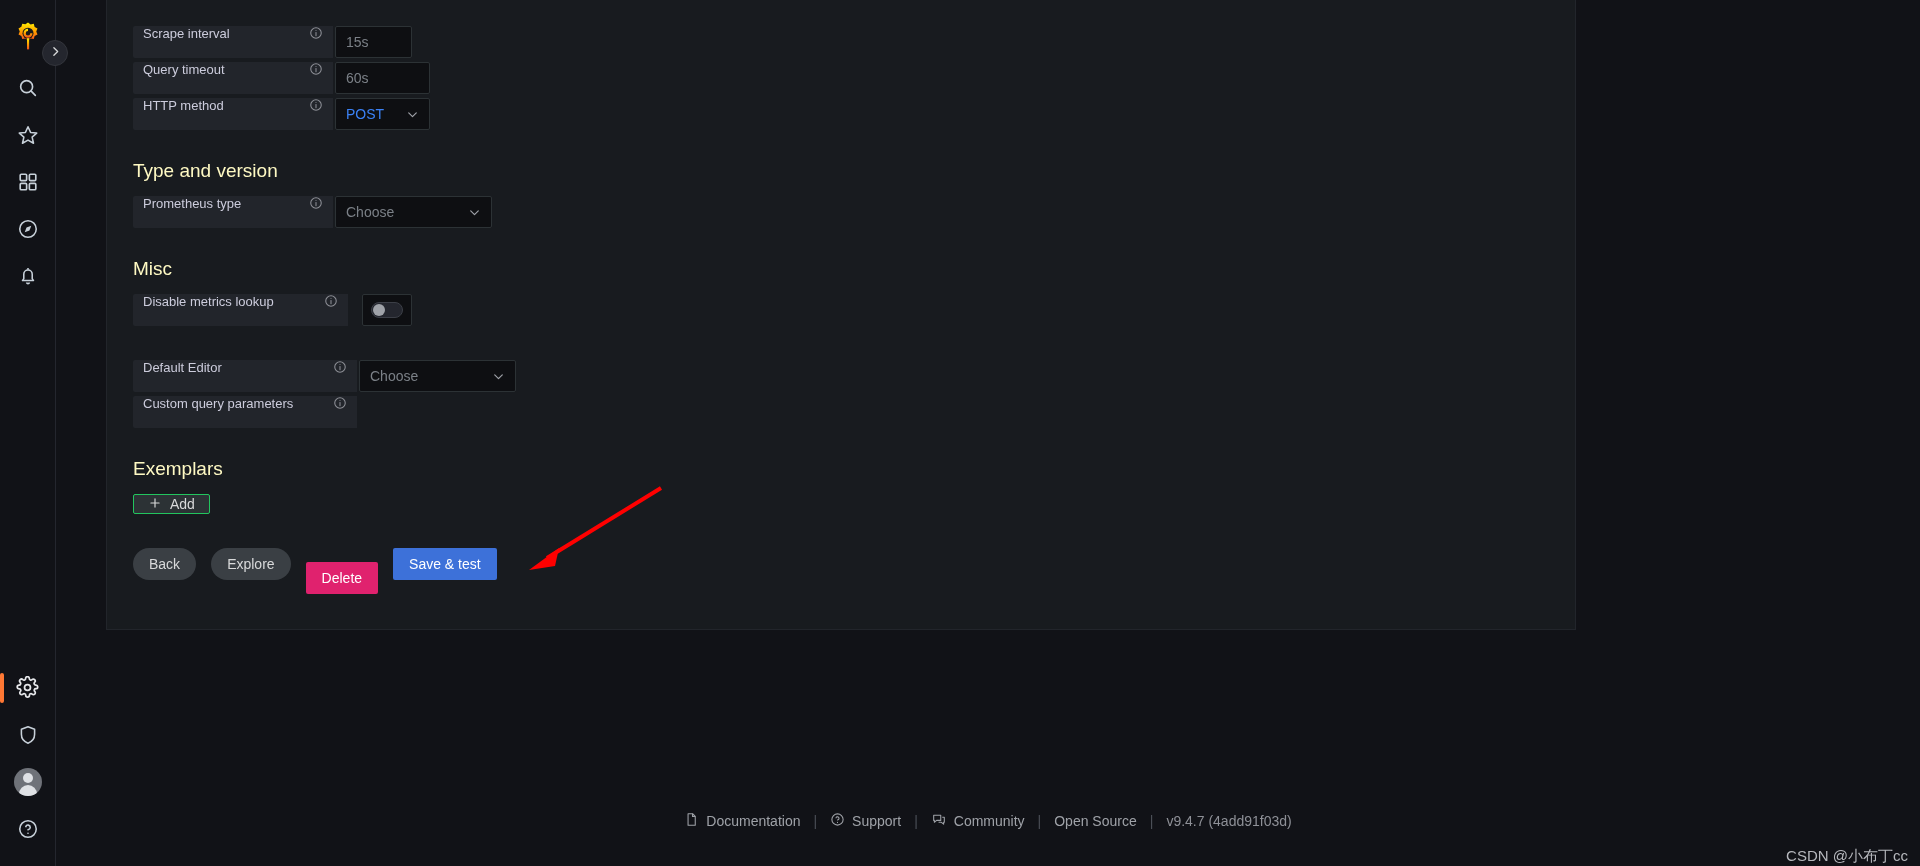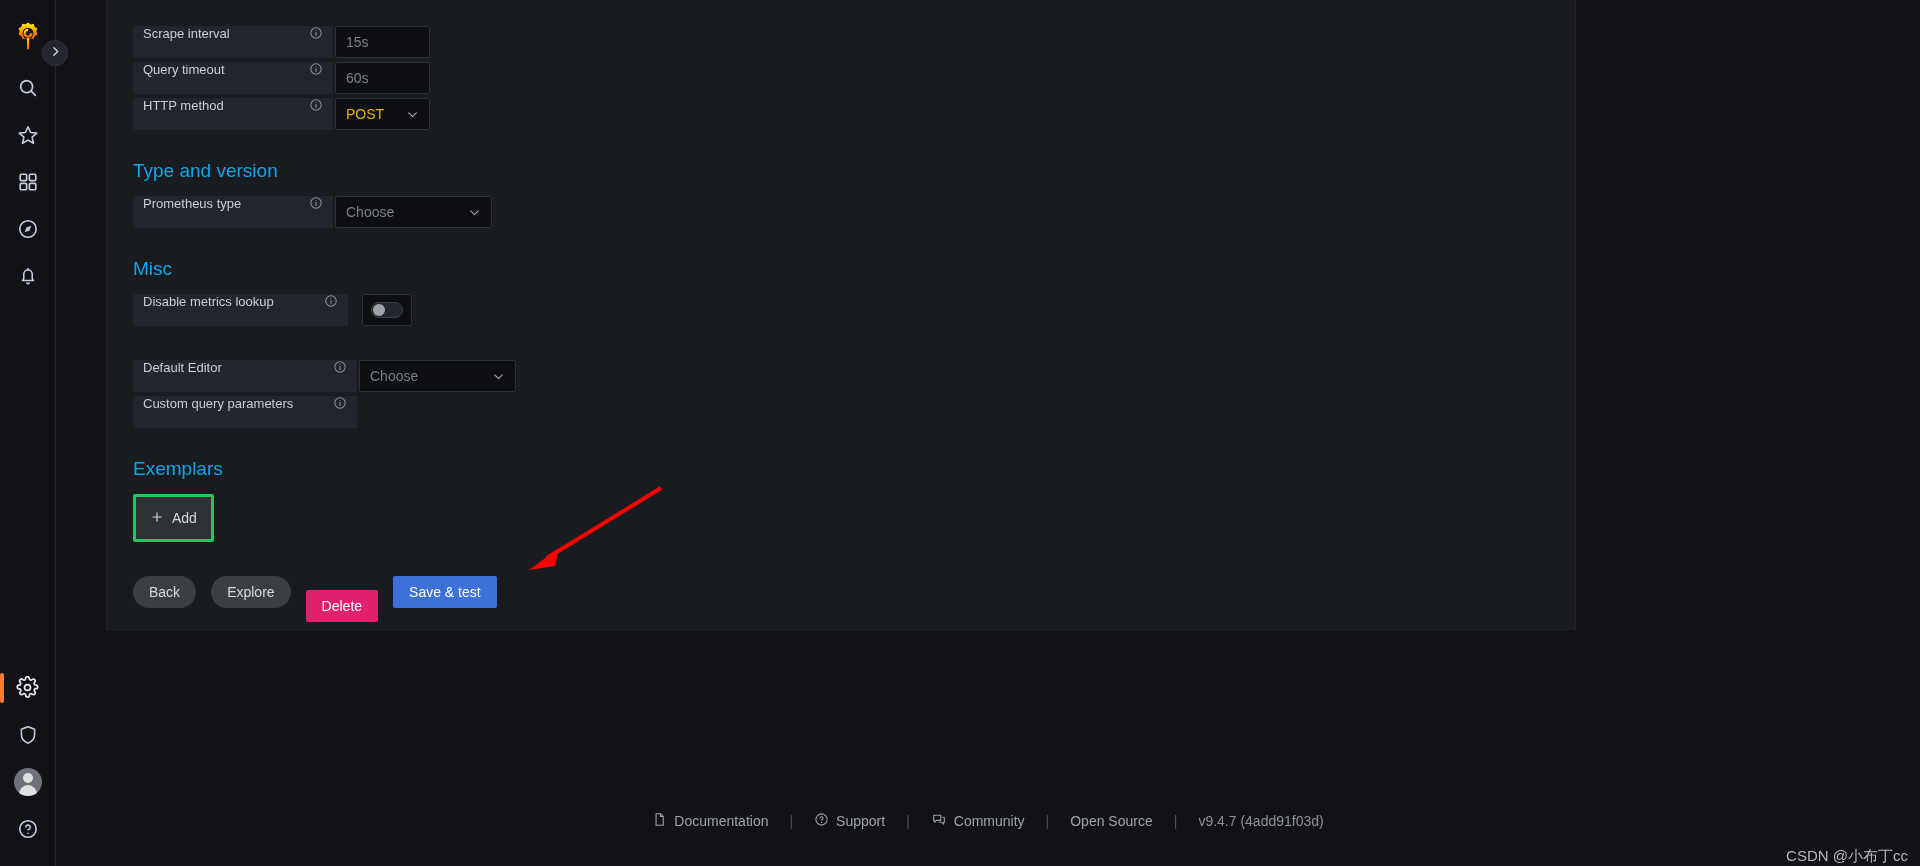--- a/index.html
+++ b/index.html
@@ -60,21 +60,21 @@
     background: #181b1f;
     border: 1px solid #22252b;
     border-top: none;
     height: 630px;
     padding: 26px 0 0 0;
     position: relative;
   }
   .inner { padding-left: 26px; }
 
   .section-title {
-    color: #0ea5e9;
+    color: #fef9c3;
     font-size: 19px;
     font-weight: 400;
     margin: 11px 0 14px 0;
   }
   .section-title.gap-top { margin-top: 30px; }
 
   .field-row { display: flex; align-items: center; margin-bottom: 4px; }
   .field-label {
     background: #22252b;
     height: 32px;
@@ -89,21 +89,21 @@
   .field-label .lbl-txt { white-space: nowrap; }
   .info-icon { color: #8e9097; display: flex; align-items: center; }
 
   .control {
     height: 32px;
     background: #0e0f12;
     border: 1px solid #2c3235;
     border-radius: 2px;
     display: flex; align-items: center;
     padding: 0 10px;
-    color: #eab308;
+    color: #3b82f6;
     font-size: 14px;
     margin-left: 2px;
   }
   .control.placeholder { color: #7b8087; }
   .control .chev { margin-left: auto; color: #9fa2a8; display:flex; }
 
   .toggle-box {
     height: 32px; width: 50px;
     background: #0e0f12;
     border: 1px solid #2c3235;
@@ -117,44 +117,44 @@
     position: relative;
   }
   .toggle .knob {
     position: absolute; left: 1px; top: 1px;
     width: 12px; height: 12px; border-radius: 50%;
     background: #9fa2a8;
   }
 
   .add-btn {
     display: inline-flex; align-items: center; gap: 8px;
-    height: 48px; padding: 0 14px;
+    height: 20px; padding: 0 14px;
     background: #2c3235; color: #d8d9da;
-    border: 3px solid #22c55e; border-radius: 2px;
+    border: 1px solid #22c55e; border-radius: 2px;
     font-size: 14px;
   }
 
   .btn-row { display: flex; gap: 15px; margin-top: 34px; }
   .btn {
     height: 32px; padding: 0 16px;
     display: inline-flex; align-items: center; justify-content: center;
     font-size: 14px; font-weight: 500;
     border-radius: 2px; border: none;
     color: #ffffff;
   }
   .btn.secondary { background: #3a3f44; color: #d8d9da; border-radius: 16px; }
   .btn.danger { background: #e0226e; margin-top: 14px; }
   .btn.primary { background: #3d71d9; }
 
   
   .footer {
     margin-top: auto;
     height: 90px;
     display: flex; align-items: center; justify-content: center;
-    gap: 8px;
+    gap: 0;
     color: #8e9097; font-size: 14px;
     padding-left: 0;
   }
   .footer a { color: #9fa2a8; text-decoration: none; display: inline-flex; align-items: center; gap: 7px; }
   .footer .sep { color: #4b4f57; margin: 0 13px; }
 
   .watermark {
     position: absolute; right: 12px; bottom: 0;
     color: #b6b8bd; font-size: 15px;
   }
@@ -291,21 +291,21 @@
             <div class="field-label" style="width:200px">
               <span class="lbl-txt">Scrape interval</span>
               <span class="info-icon">
                 <svg width="14" height="14" viewBox="0 0 24 24" fill="none" stroke="currentColor" stroke-width="1.8" stroke-linecap="round">
                   <circle cx="12" cy="12" r="9"></circle>
                     <line x1="12" y1="11" x2="12" y2="16.5"></line>
                     <circle cx="12" cy="7.8" r="0.9" fill="currentColor" stroke="none"></circle>
                 </svg>
               </span>
             </div>
-            <div class="control placeholder" style="width:95px">
+            <div class="control placeholder" style="width:77px">
               <span>15s</span>
             </div>
           </div>
 
           <div class="field-row">
             <div class="field-label" style="width:200px">
               <span class="lbl-txt">Query timeout</span>
               <span class="info-icon">
                 <svg width="14" height="14" viewBox="0 0 24 24" fill="none" stroke="currentColor" stroke-width="1.8" stroke-linecap="round">
                   <circle cx="12" cy="12" r="9"></circle>

